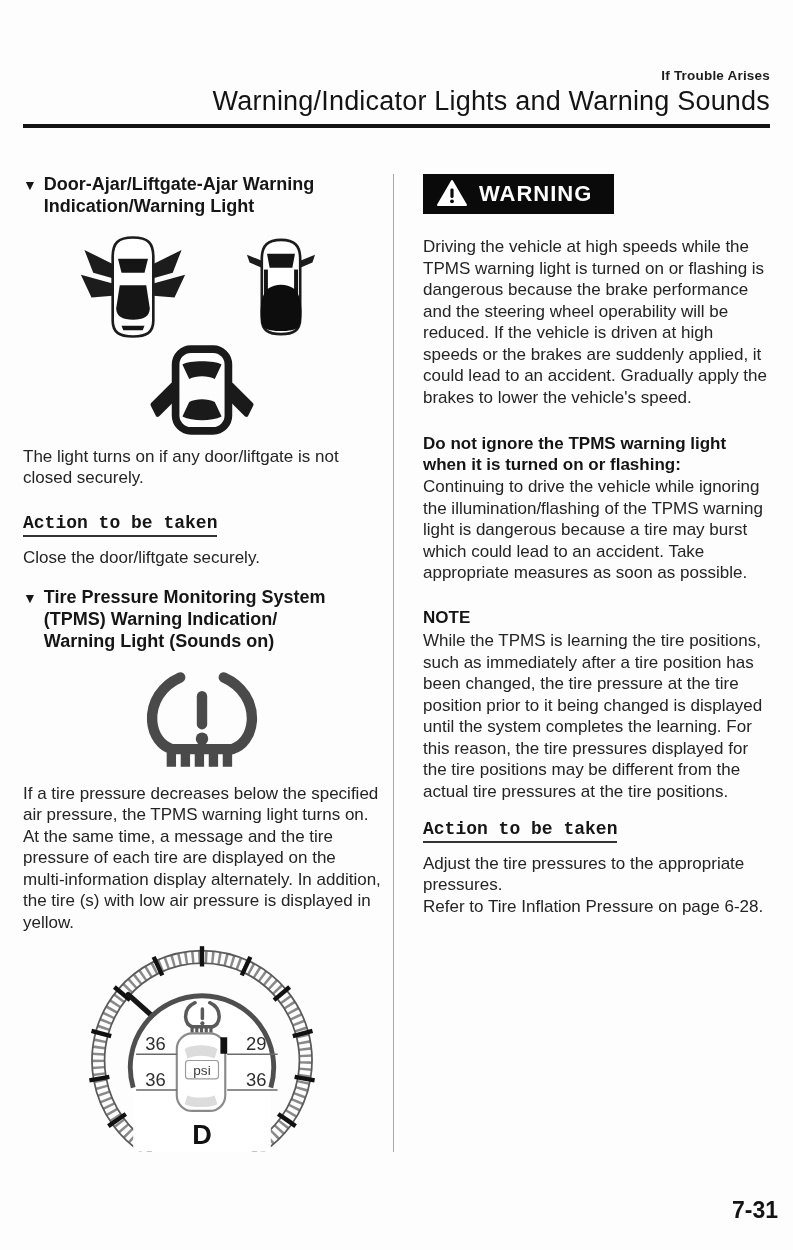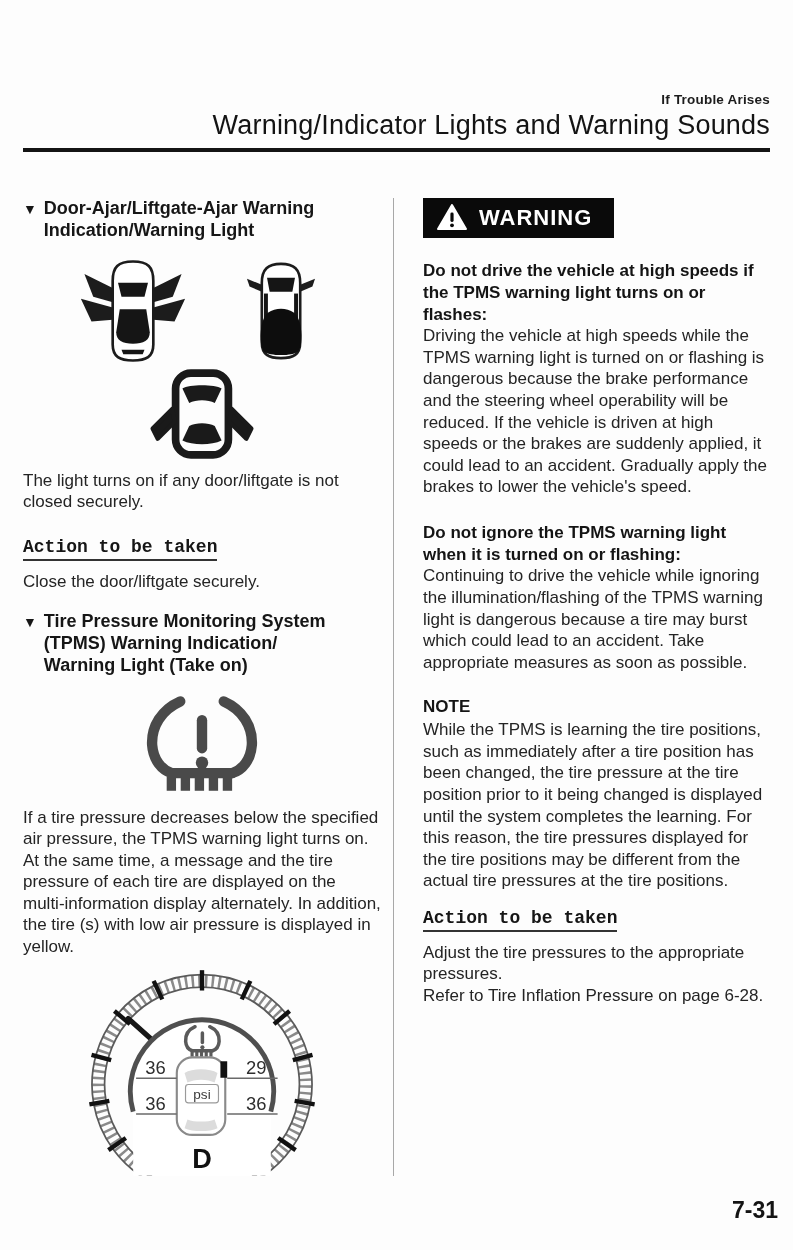--- a/index.html
+++ b/index.html
@@ -7,21 +7,21 @@
   body {
     width: 793px; height: 1250px;
     position: relative;
     font-family: "Liberation Sans", "DejaVu Sans", sans-serif;
     color: #222222;
     overflow: hidden;
   }
   .page { width: 100%; height: 100%; padding: 0 23px; position: relative; background:#fdfdfd; }
 
   
-  .header { padding-top: 92px; text-align: right; }
+  .header { padding-top: 68px; text-align: right; }
   .eyebrow { font-size: 13.5px; font-weight: bold; color: #1c1c1c; letter-spacing: .2px; }
   .title { font-size: 27px; font-weight: normal; color: #141414; margin-top: 3px; letter-spacing: .2px; }
   .rule { height: 4px; background: #141414; margin-top: 7px; }
 
   
   .columns { display: flex; margin-top: 46px; align-items: stretch; }
   .col-left { flex: 0 0 370px; padding-right: 12px; }
   .col-right { flex: 1; border-left: 1px solid #a8a8a8; padding-left: 29px; }
 
   
@@ -118,21 +118,21 @@
       <p class="body mb-sm">The light turns on if any door/liftgate is not closed securely.</p>
 
       <h3 class="action-heading">Action to be taken</h3>
       <p class="body mb-md">Close the door/liftgate securely.</p>
 
       <h2 class="sec-heading" style="margin-top:18px">
         <span class="marker">▼</span>
         <span>
           <span>Tire Pressure Monitoring System</span><br>
           <span>(TPMS) Warning Indication/</span><br>
-          <span>Warning Light (Take on)</span>
+          <span>Warning Light (Sounds on)</span>
         </span>
       </h2>
 
       <div class="figure fig-tpms">
 
         <svg width="152" height="108" viewBox="0 0 130 104">
           <g stroke="#4a4a4a" stroke-width="10" stroke-linecap="round" fill="none">
             <path d="M44,12 C26,20 16,36 17,54 C18,68 26,78 36,81"></path>
             <path d="M86,12 C104,20 114,36 113,54 C112,68 104,78 94,81"></path>
             <path d="M36,81 L94,81"></path>
@@ -231,21 +231,20 @@
 
       <div class="warning-badge">
         <svg width="30" height="27" viewBox="0 0 30 27">
           <path d="M15,1 L29,25 L1,25 Z" fill="#ffffff" stroke="#ffffff" stroke-width="2" stroke-linejoin="round"></path>
           <rect x="13.4" y="8.5" width="3.2" height="9.5" rx="1.4" fill="#0a0a0a"></rect>
           <circle cx="15" cy="21.3" r="1.9" fill="#0a0a0a"></circle>
         </svg>
         <span class="label">WARNING</span>
       </div>
 
-      <p class="bold-head">Do not drive the vehicle at high speeds if the TPMS warning light turns on or flashes:</p>
       <p class="body mb-lg">Driving the vehicle at high speeds while the TPMS warning light is turned on or flashing is dangerous because the brake performance and the steering wheel operability will be reduced. If the vehicle is driven at high speeds or the brakes are suddenly applied, it could lead to an accident. Gradually apply the brakes to lower the vehicle's speed.</p>
 
       <p class="bold-head" style="margin-top:2px">Do not ignore the TPMS warning light when it is turned on or flashing:</p>
       <p class="body mb-lg">Continuing to drive the vehicle while ignoring the illumination/flashing of the TPMS warning light is dangerous because a tire may burst which could lead to an accident. Take appropriate measures as soon as possible.</p>
 
       <h3 class="note-head" style="margin-top:8px">NOTE</h3>
       <p class="body">While the TPMS is learning the tire positions, such as immediately after a tire position has been changed, the tire pressure at the tire position prior to it being changed is displayed until the system completes the learning. For this reason, the tire pressures displayed for the tire positions may be different from the actual tire pressures at the tire positions.</p>
 
       <h3 class="action-heading" style="margin-top:16px">Action to be taken</h3>
       <p class="body">Adjust the tire pressures to the appropriate pressures.</p>

